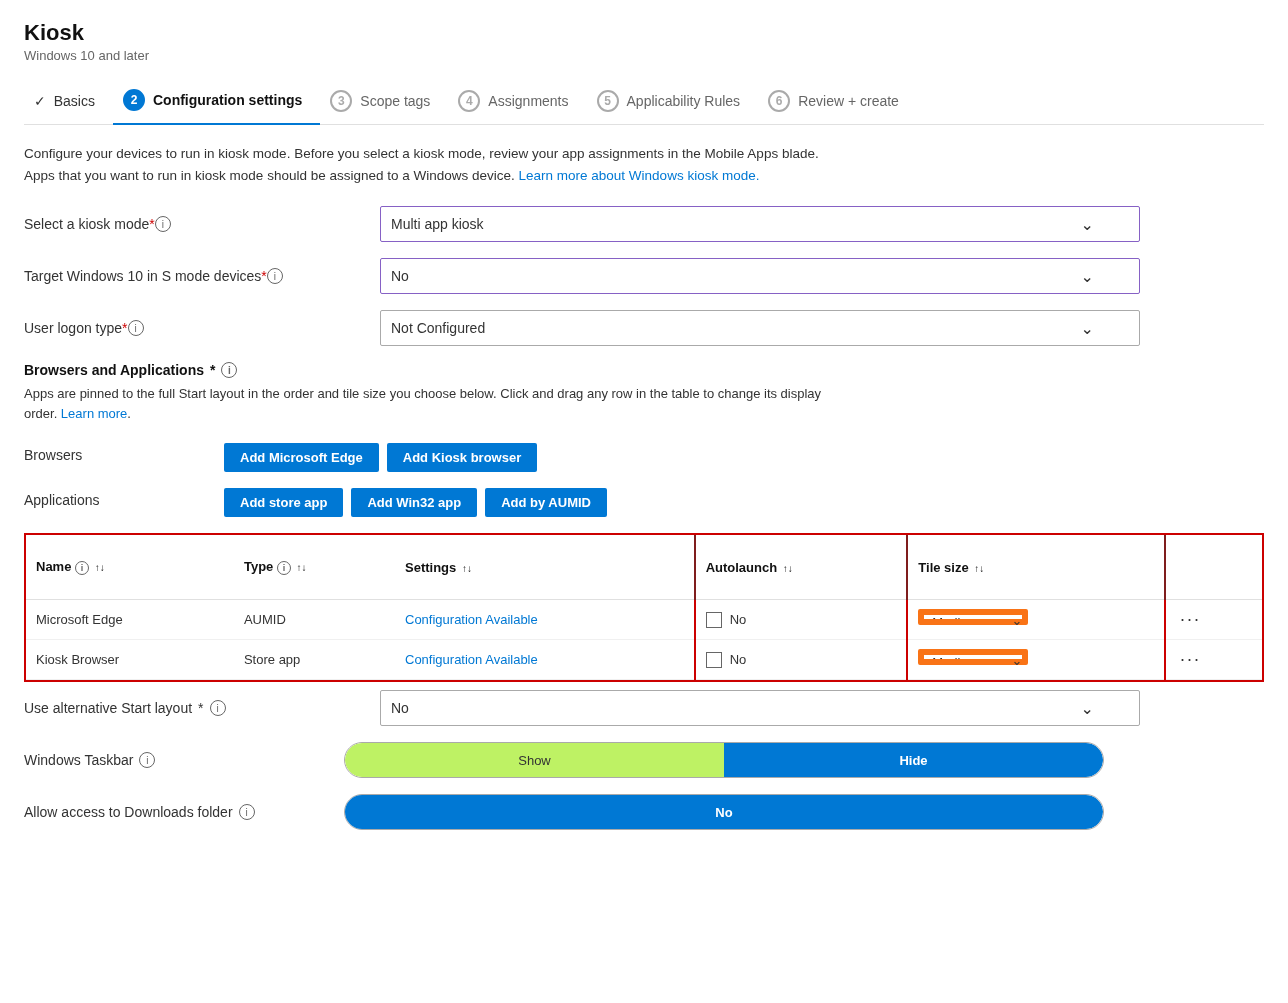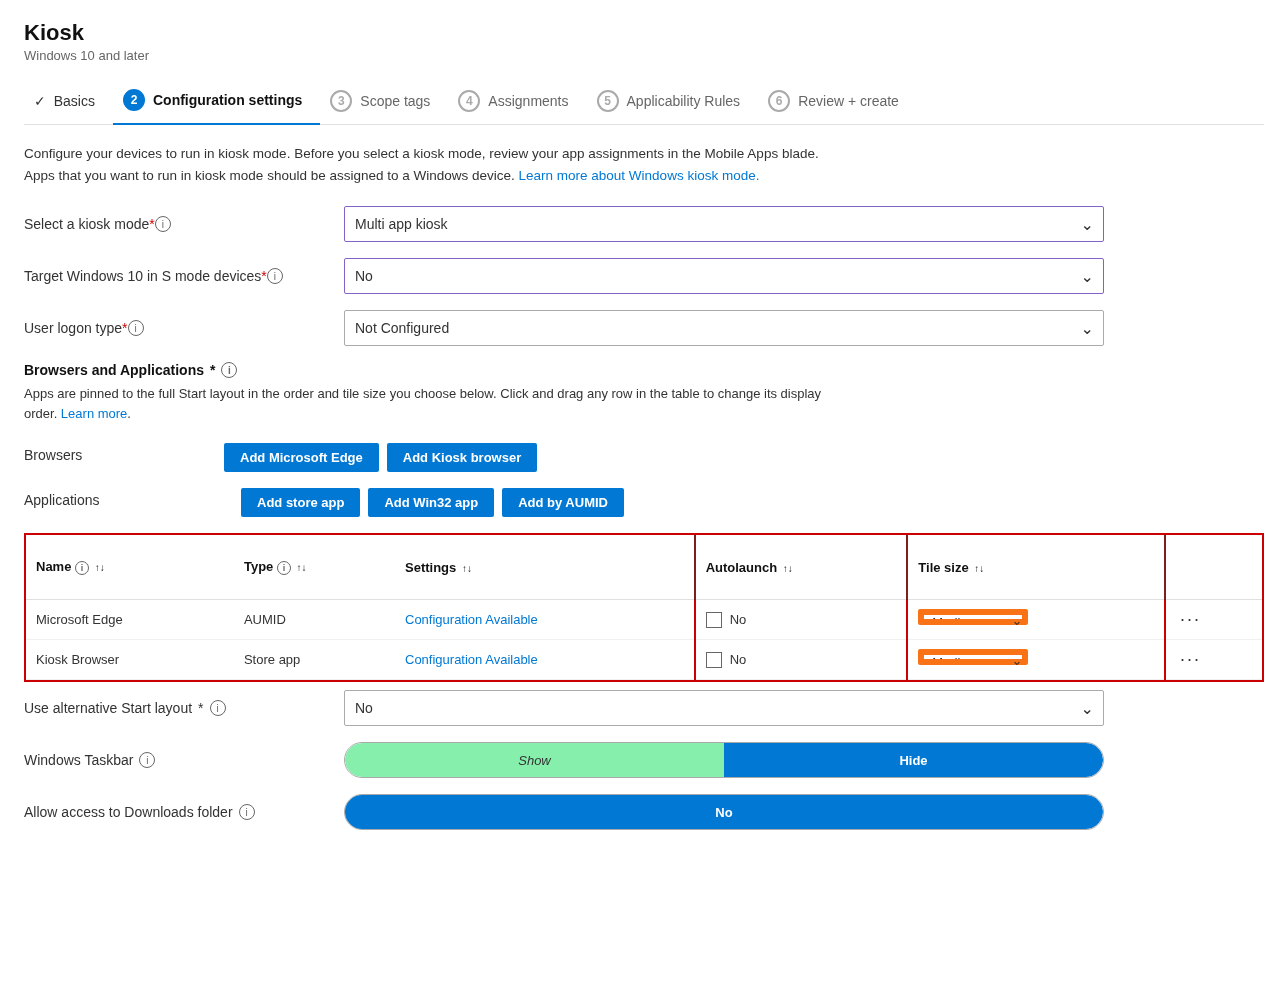--- a/index.html
+++ b/index.html
@@ -17,21 +17,21 @@
     .step-check { color: #333; font-size: 14px; }
 
     .description { font-size: 13.5px; color: #333; line-height: 1.6; margin-bottom: 20px; max-width: 820px; }
     .description a { color: #0078d4; text-decoration: none; }
     .form-row { display: flex; align-items: center; margin-bottom: 16px; }
     .form-label { min-width: 320px; font-size: 14px; color: #333; display: flex; align-items: center; }
     .form-label .required { color: #c00; }
     .info-icon { display: inline-flex; align-items: center; justify-content: center; width: 16px; height: 16px; border-radius: 50%; border: 1px solid #666; color: #666; font-size: 10px; cursor: pointer; flex-shrink: 0; }
 
     .select-wrapper { position: relative; flex: 1; max-width: 760px; }
-    .select-box { width: 100%; height: 36px; border: 1.5px solid #8661c5; border-radius: 2px; padding: 0 36px 0 10px; font-size: 14px; color: #333; appearance: none; background: #fff; cursor: pointer; }
+    .select-box { width: 100%; height: 36px; border: 1.5px solid #8661c5; border-radius: 2px; padding: 0 36px 0 10px; font-size: 14px; color: #333; appearance: none; background: #fff; cursor: pointer; margin-left: 36px; }
     .select-box.grey-border { border-color: #aaa; }
     .select-chevron { position: absolute; right: 10px; top: 50%; transform: translateY(-50%); pointer-events: none; color: #333; font-size: 16px; }
 
     .section-header { font-size: 14px; font-weight: 600; color: #111; margin-bottom: 6px; display: flex; align-items: center; gap: 6px; }
     .section-desc { font-size: 13px; color: #333; line-height: 1.5; margin-bottom: 14px; max-width: 820px; }
     .section-desc a { color: #0078d4; text-decoration: none; }
 
     .browsers-apps-grid { display: grid; grid-template-columns: 200px 1fr; gap: 0; margin-bottom: 4px; }
     .ba-label { font-size: 14px; color: #333; padding: 10px 0; }
     .ba-buttons { display: flex; gap: 8px; padding: 6px 0; flex-wrap: wrap; }
@@ -45,21 +45,21 @@
     .autolaunch-cell { display: flex; align-items: center; gap: 8px; }
     .checkbox-custom { width: 16px; height: 16px; border: 1.5px solid #666; display: inline-block; flex-shrink: 0; background: #fff; }
 
     .dots-menu { font-size: 18px; color: #333; cursor: pointer; padding: 0 4px; letter-spacing: 1px; }
 
     .bottom-form { margin-top: 8px; }
     .bottom-row { display: flex; align-items: center; margin-bottom: 16px; }
     .bottom-label { min-width: 320px; font-size: 14px; color: #333; display: flex; align-items: center; gap: 6px; }
 
     .no-select { width: 100%; max-width: 760px; height: 36px; border: 1px solid #aaa; border-radius: 20px; display: flex; align-items: center; padding: 0; overflow: hidden; }
-    .no-select-left { flex: 1; text-align: center; font-size: 13px; color: #333; background: #86efac; height: 100%; display: flex; align-items: center; justify-content: center; border-radius: 20px 0 0 20px; font-style: italic; }
+    .no-select-left { flex: 1; text-align: center; font-size: 13px; color: #333; background: #bef264; height: 100%; display: flex; align-items: center; justify-content: center; border-radius: 20px 0 0 20px; }
     .no-select-right { flex: 1; text-align: center; font-size: 13px; color: #fff; background: #0078d4; height: 100%; display: flex; align-items: center; justify-content: center; border-radius: 0 20px 20px 0; font-weight: 600; }
 
     .table-wrapper { border: 2px solid #c00; }
     .full-table { width: 100%; border-collapse: collapse; }
     .full-table th { text-align: left; font-size: 13px; font-weight: 600; color: #111; padding: 24px 10px; border-bottom: 1px solid #e0e0e0; }
     .full-table td { font-size: 13px; color: #333; padding: 9px 10px; border-bottom: 1px solid #f0f0f0; vertical-align: middle; }
     .th-group-right { border-left: 2px solid #7f1d1d; }
     .td-group-right { border-left: 2px solid #c00; }
   </style>
 </head>
@@ -160,21 +160,21 @@
 </div>
 
 <div class="browsers-apps-grid">
   <div class="ba-label">Browsers</div>
   <div class="ba-buttons">
     <button class="btn-blue">Add Microsoft Edge</button>
     <button class="btn-blue">Add Kiosk browser</button>
   </div>
 </div>
 
-<div class="browsers-apps-grid" style="margin-bottom: 10px; gap: 17px;">
+<div class="browsers-apps-grid" style="margin-bottom: 10px;">
   <div class="ba-label">Applications</div>
   <div class="ba-buttons">
     <button class="btn-blue">Add store app</button>
     <button class="btn-blue">Add Win32 app</button>
     <button class="btn-blue">Add by AUMID</button>
   </div>
 </div>
 
 <div class="table-wrapper">
   <table class="full-table">

